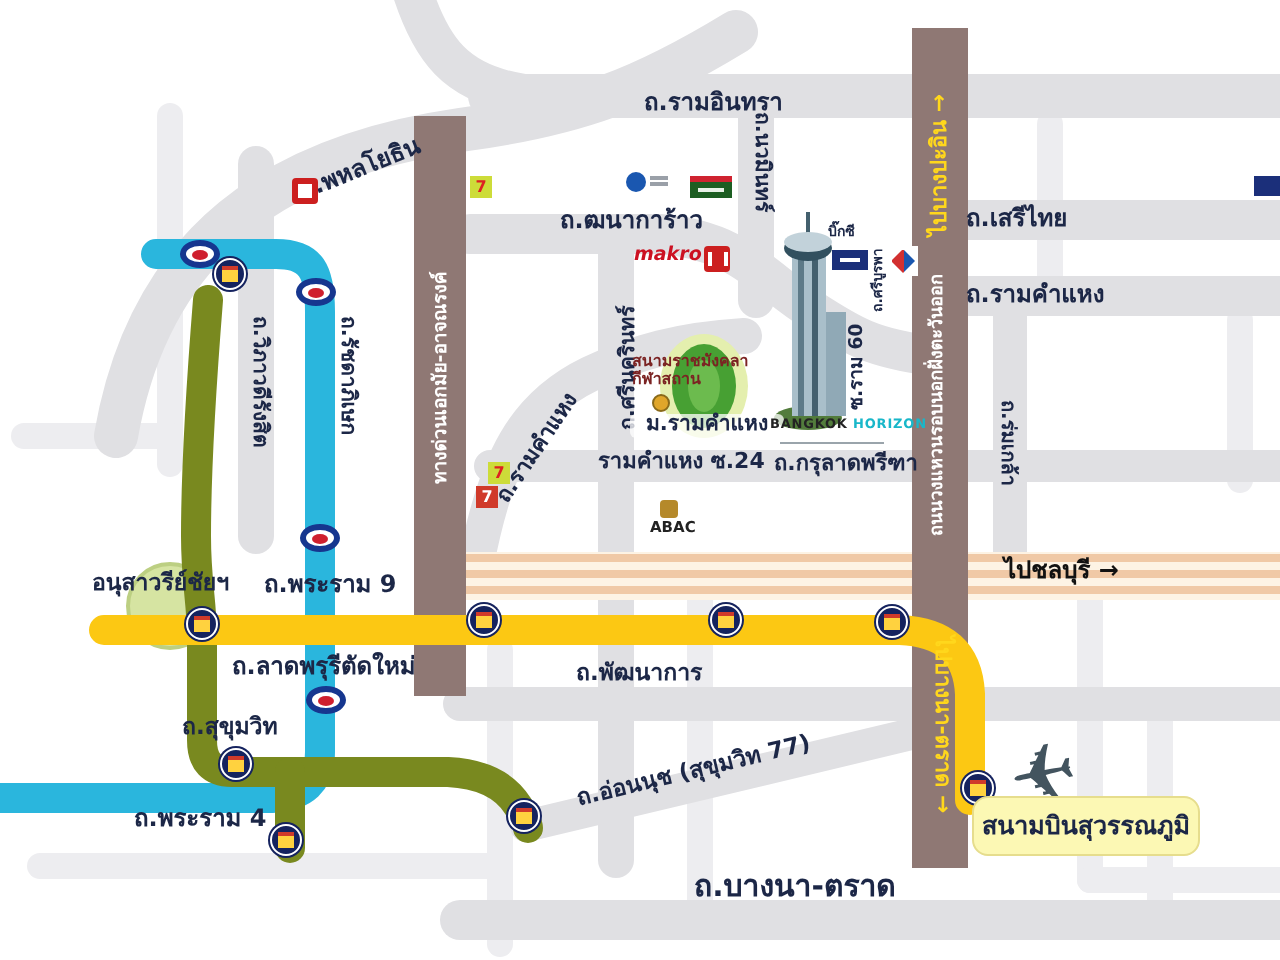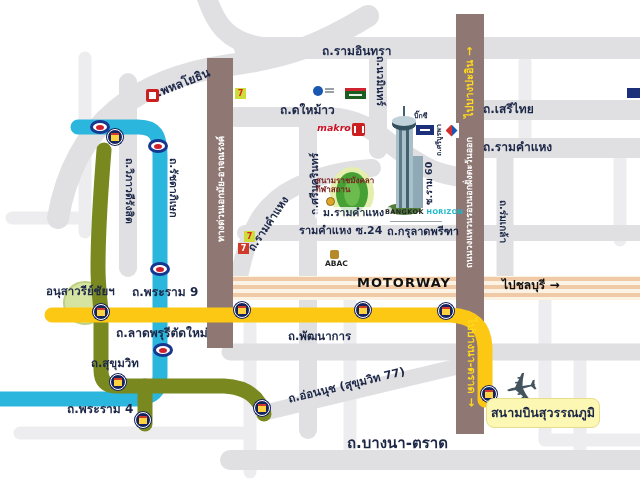--- a/index.html
+++ b/index.html
@@ -117,38 +117,37 @@
       <rect x="399" y="128" width="3" height="80" fill="#5d7a88"></rect>
       <rect x="406" y="128" width="3" height="80" fill="#44606e"></rect>
       <rect x="403" y="106" width="2" height="18" fill="#44606e"></rect>
       <ellipse cx="404" cy="124" rx="12" ry="6.5" fill="#32505f"></ellipse>
       <ellipse cx="404" cy="121" rx="12" ry="5" fill="#c2d2da"></ellipse>
     </g>
   </svg>
 
   <div class="lbl" style="left:148px;top:78px;transform:rotate(-22deg);font-size:12px">ถ.พหลโยธิน</div>
   <div class="lbl" style="left:322px;top:45px;font-size:12px">ถ.รามอินทรา</div>
-  <div class="lbl" style="left:280px;top:104px;font-size:12px">ถ.ดใหม้าว</div>
+  <div class="lbl" style="left:280px;top:104px;font-size:12px">ถ.ฒนาการ้าว</div>
   <div class="lbl r90" style="left:386px;top:56px;font-size:10.5px">ถ.นวมินทร์</div>
   <div class="lbl r90" style="left:135px;top:158px;font-size:10.5px">ถ.วิภาวดีรังสิต</div>
   <div class="lbl r90" style="left:179px;top:158px;font-size:10.5px">ถ.รัชดาภิเษก</div>
   <div class="lbl rm90 white" style="left:216px;top:242px;font-size:9.5px">ทางด่วนเอกมัย-อาจณรงค์</div>
   <div class="lbl" style="left:483px;top:103px;font-size:12px">ถ.เสรีไทย</div>
   <div class="lbl" style="left:483px;top:141px;font-size:12px">ถ.รามคำแหง</div>
   <div class="lbl" style="left:246px;top:247px;transform:rotate(-56deg);transform-origin:0 0;font-size:11px">ถ.รามคำแหง</div>
   <div class="lbl rm90" style="left:309px;top:215px;font-size:10.5px">ถ.ศรีนครินทร์</div>
   <div class="lbl rm90" style="left:424px;top:205px;font-size:9.5px">ซ.ราม 60</div>
   <div class="lbl rm90" style="left:436px;top:156px;font-size:7px">ถ.ศรีบูรพา</div>
   <div class="lbl r90" style="left:509px;top:200px;font-size:10px">ถ.ร่มเกล้า</div>
   <div class="lbl rm90 white" style="left:465px;top:268px;font-size:9px">ถนนวงแหวนรอบนอกฝั่งตะวันออก</div>
   <div class="lbl rm90 yl" style="left:464px;top:118px;font-size:11px">ไปบางปะอิน →</div>
   <div class="lbl r90 yl" style="left:477px;top:318px;font-size:11px">ไปบางนา-ตราด →</div>
   <div class="lbl" style="left:299px;top:225px;font-size:11px">รามคำแหง ซ.24</div>
   <div class="lbl" style="left:387px;top:226px;font-size:11px">ถ.กรุลาดพรีฑา</div>
-  <div class="lbl blk" style="left:357px;top:276px;font-size:13px;letter-spacing:1px">MOTORWAY</div>
   <div class="lbl blk" style="left:502px;top:279px;font-size:12px">ไปชลบุรี →</div>
   <div class="lbl" style="left:132px;top:286px;font-size:12px">ถ.พระราม 9</div>
   <div class="lbl" style="left:46px;top:285px;font-size:11.5px">อนุสาวรีย์ชัยฯ</div>
   <div class="lbl" style="left:116px;top:327px;font-size:12px">ถ.ลาดพรุรีตัดใหม่</div>
   <div class="lbl" style="left:288px;top:330px;font-size:11.5px">ถ.พัฒนาการ</div>
   <div class="lbl" style="left:91px;top:357px;font-size:11.5px">ถ.สุขุมวิท</div>
   <div class="lbl" style="left:67px;top:403px;font-size:12px">ถ.พระราม 4</div>
   <div class="lbl" style="left:287px;top:393px;transform:rotate(-13.5deg);transform-origin:0 0;font-size:11.5px">ถ.อ่อนนุช (สุขุมวิท 77)</div>
   <div class="lbl" style="left:347px;top:435px;font-size:15px">ถ.บางนา-ตราด</div>
 

